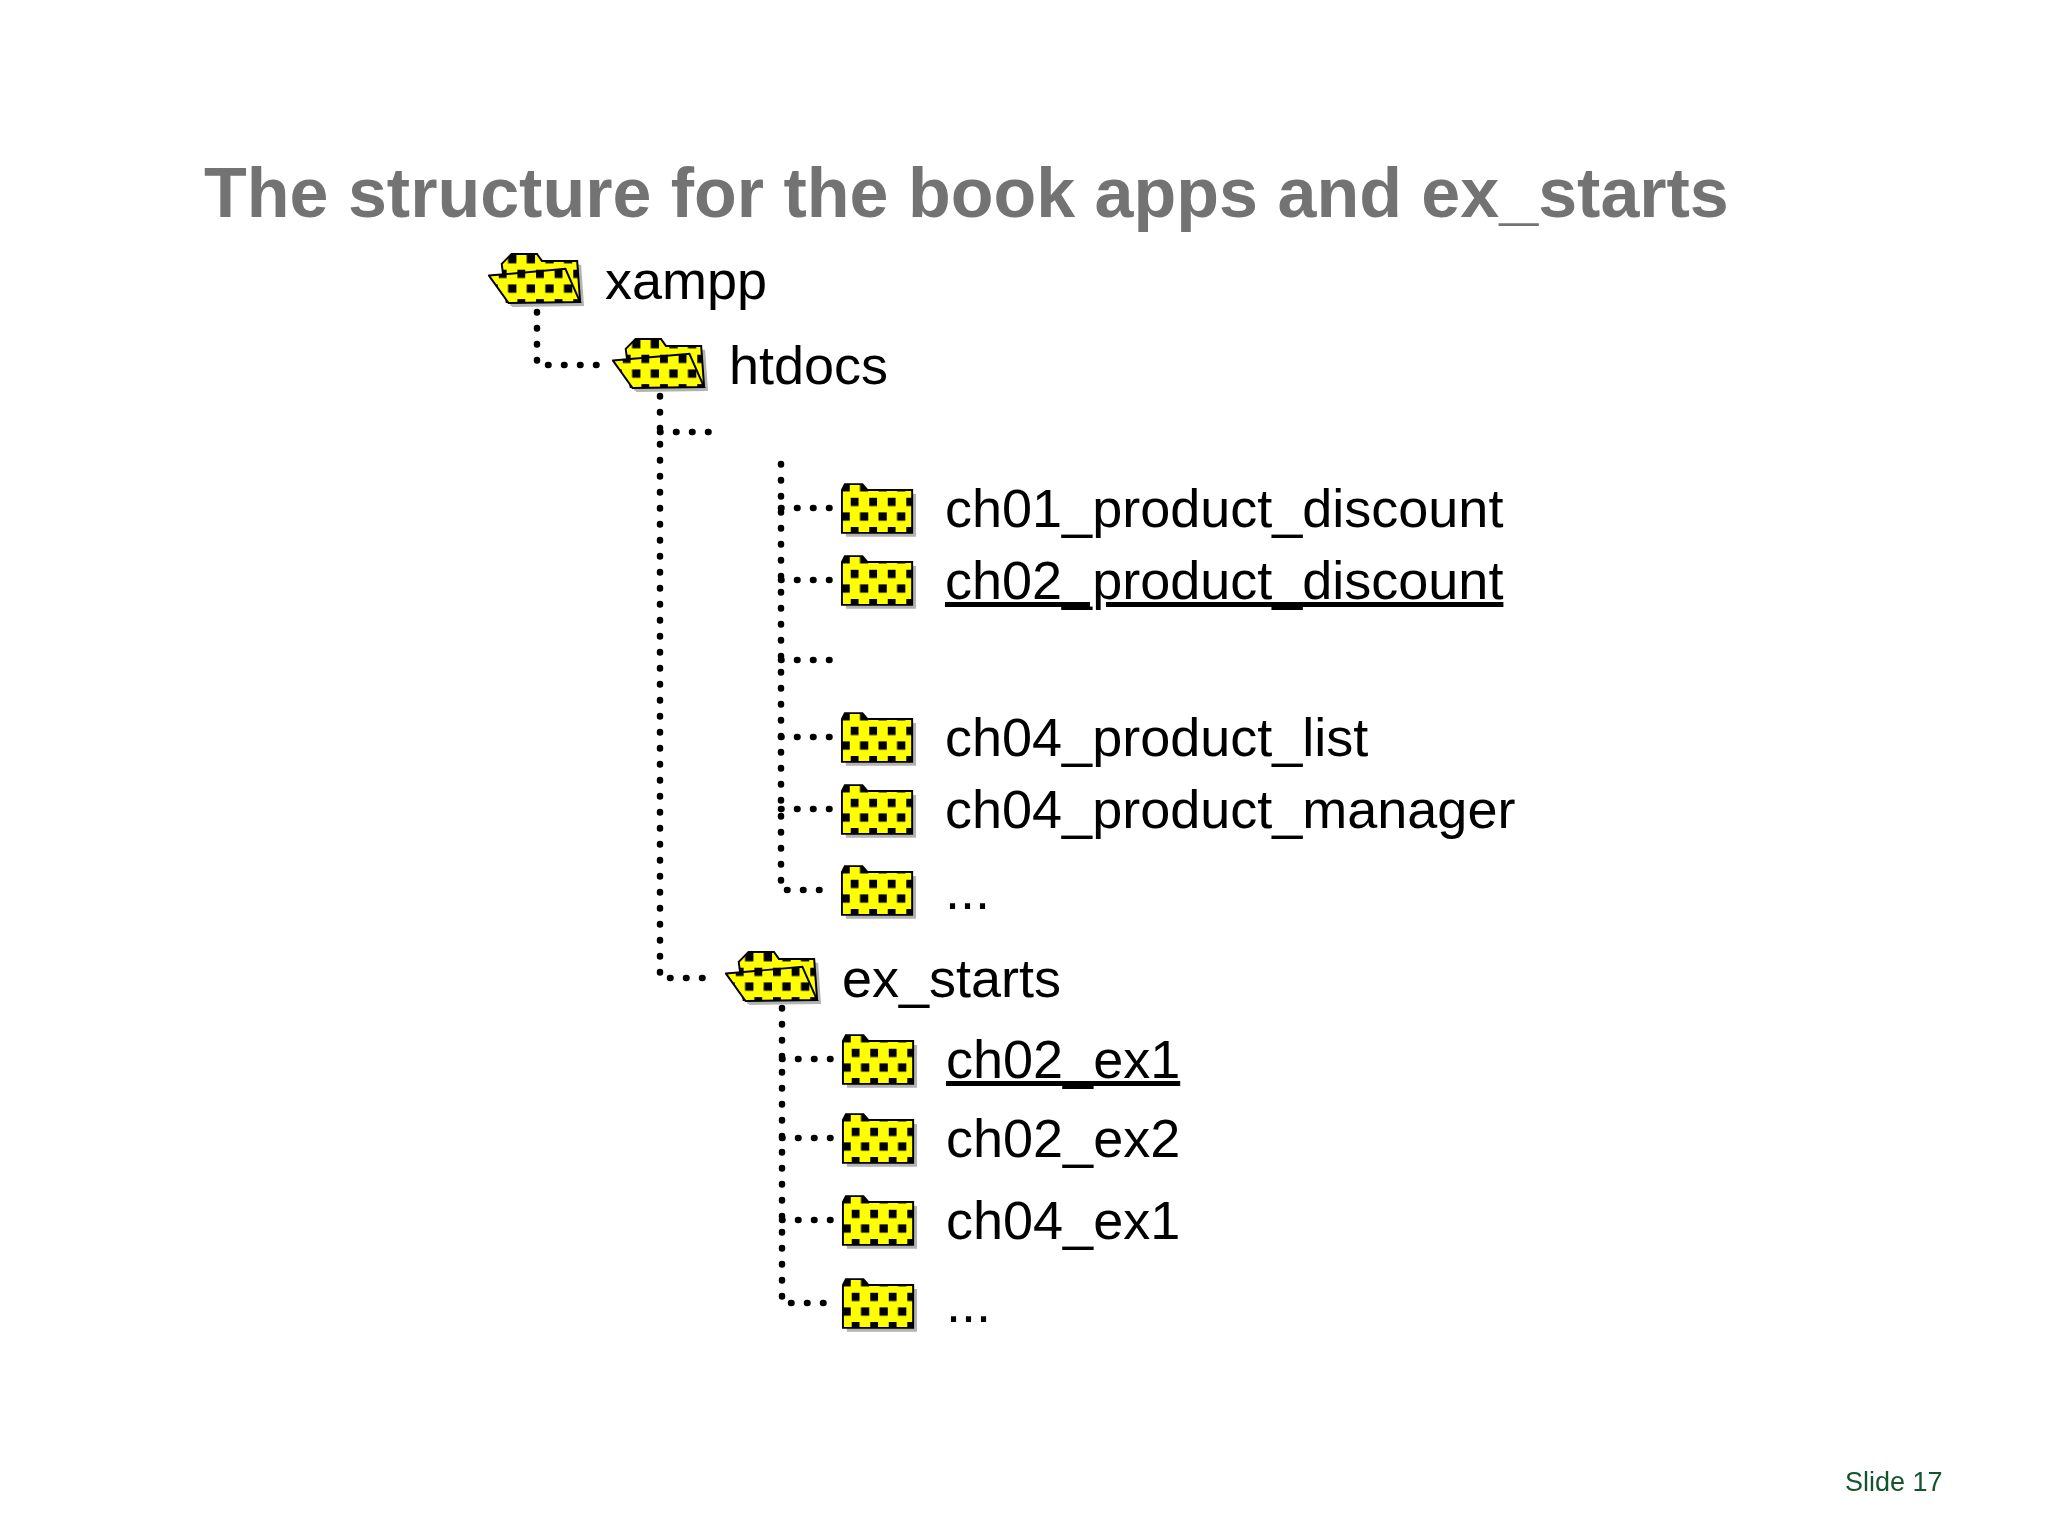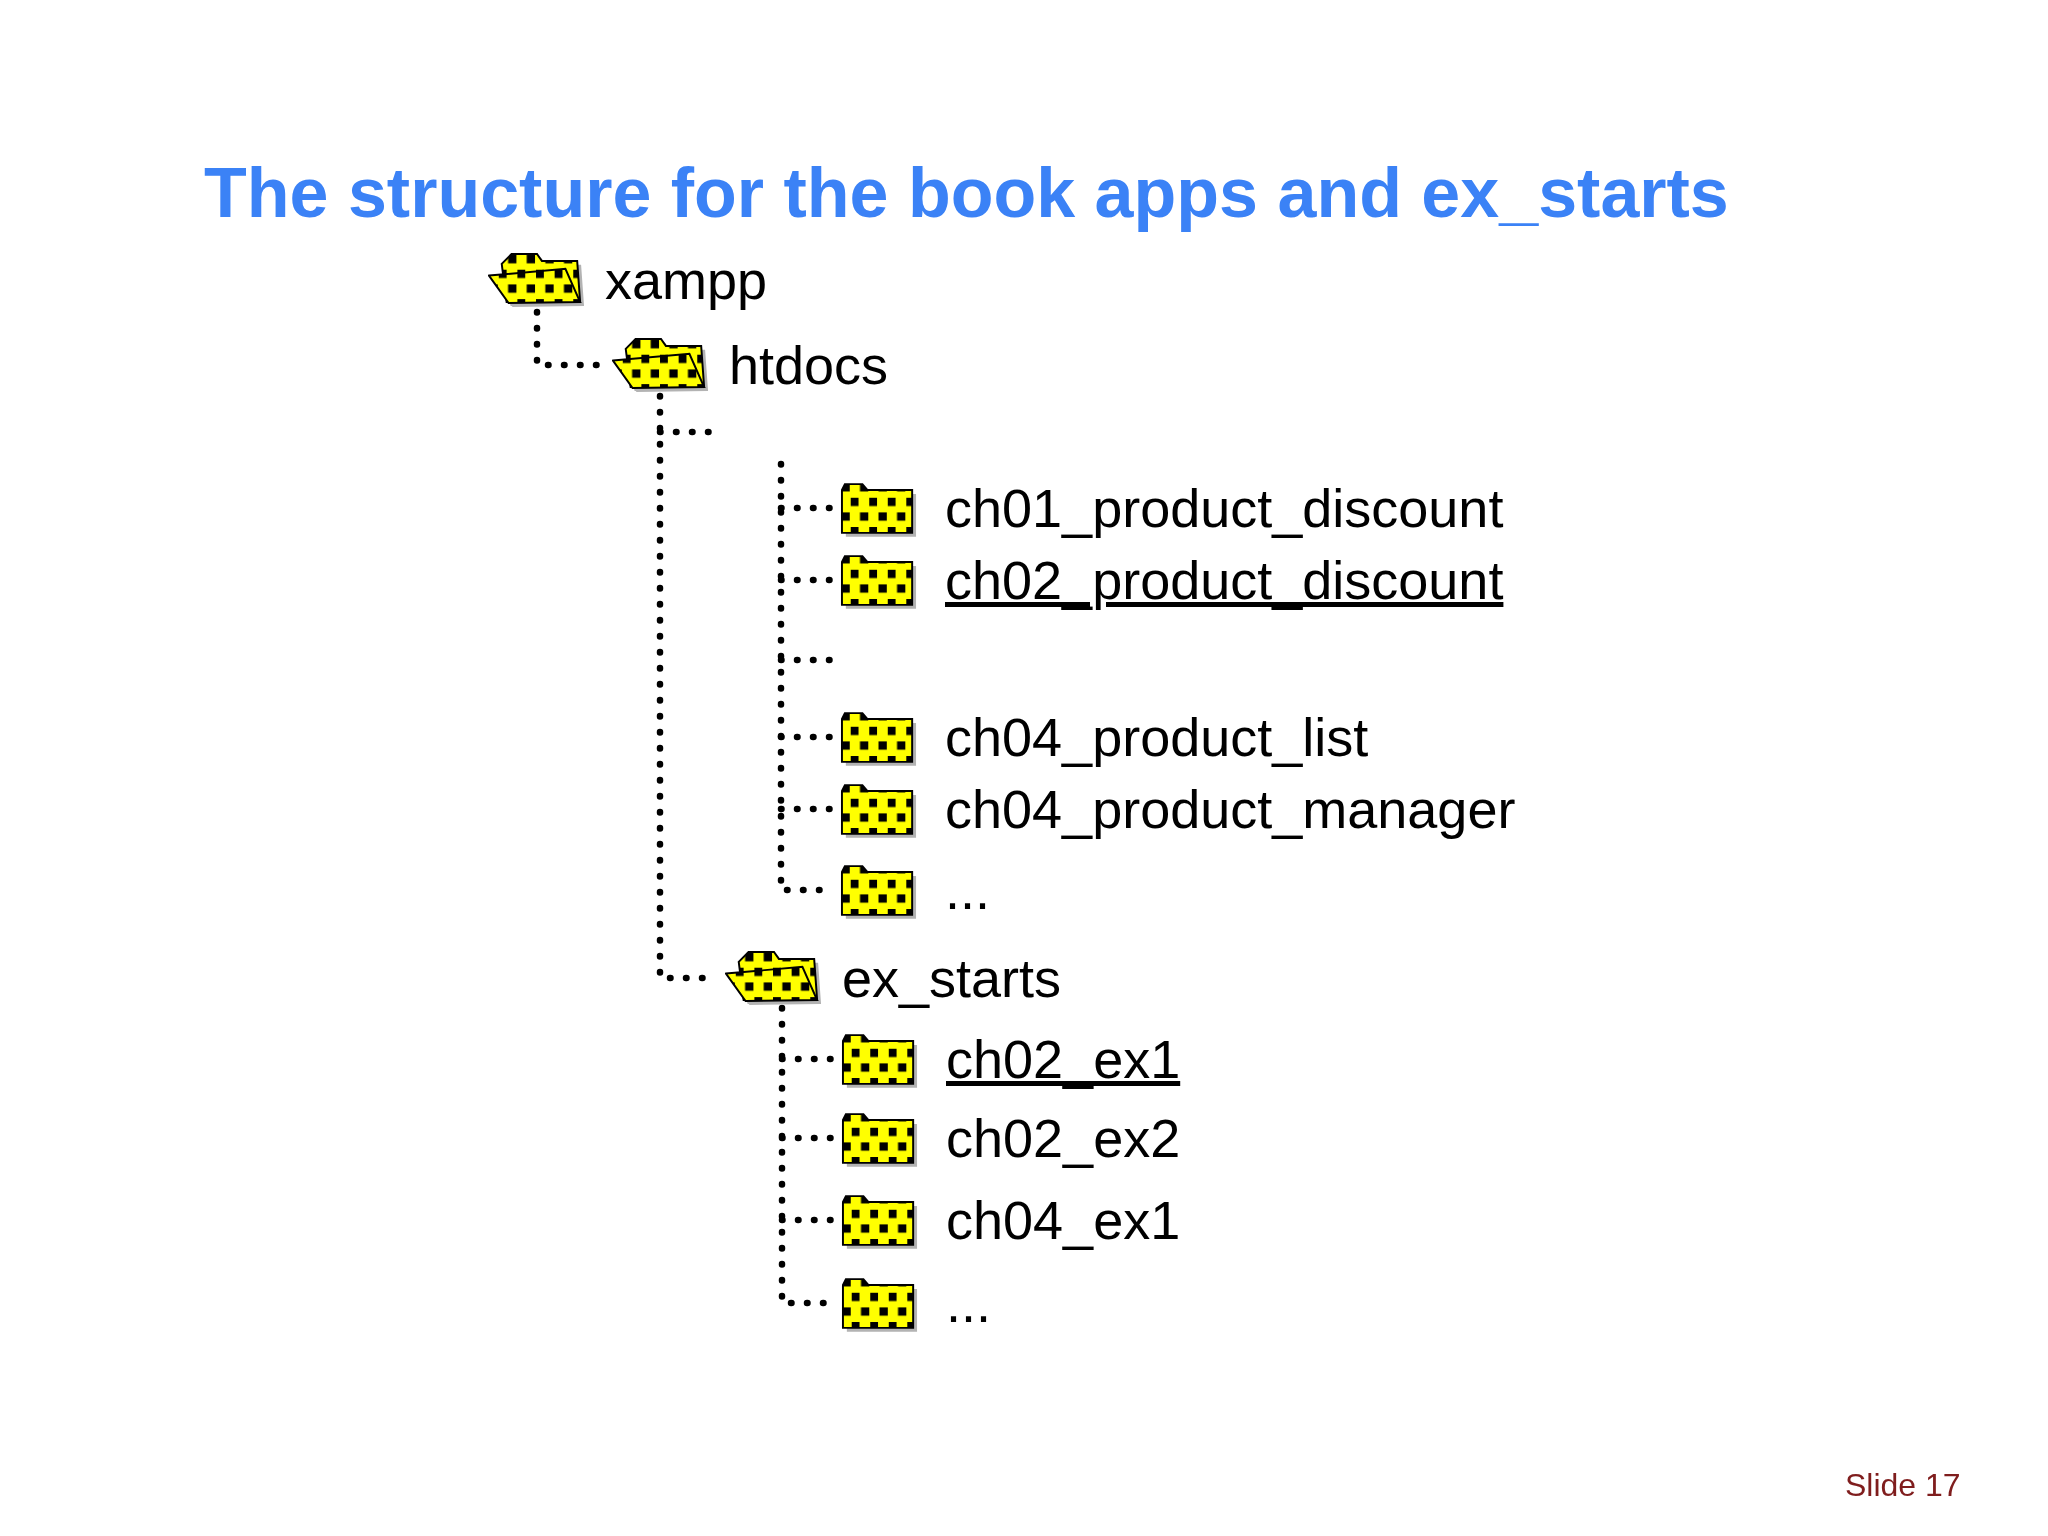--- a/index.html
+++ b/index.html
@@ -10,21 +10,21 @@
     overflow: hidden;
     position: relative;
   }
   .slide { position: absolute; inset: 0; width: 2048px; height: 1536px; }
 
   .title {
     position: absolute;
     left: 204px; top: 156px;
     font-size: 70px; line-height: 74px;
     font-weight: bold;
-    color: #3b82f6;
+    color: #737373;
     white-space: nowrap;
     letter-spacing: 0px;
   }
 
   .connectors {
     position: absolute; left: 0; top: 0;
     width: 2048px; height: 1536px;
     pointer-events: none;
   }
   .connectors path {
@@ -50,22 +50,22 @@
     font-size: 54px;
     line-height: 60px;
     color: #000000;
   }
   .row.open   .lbl { margin-left: 19px; }
   .row.closed .lbl { margin-left: 27px; }
 
   .slide-number {
     position: absolute;
     left: 1845px; top: 1467px;
-    font-size: 32px;
-    color: #7f1d1d;
+    font-size: 27px;
+    color: #14532d;
     white-space: nowrap;
   }
 
   .defs-holder { position: absolute; width: 0; height: 0; overflow: hidden; }
 </style>
 </head>
 <body>
 
 <svg class="defs-holder" aria-hidden="true">
   <defs>

